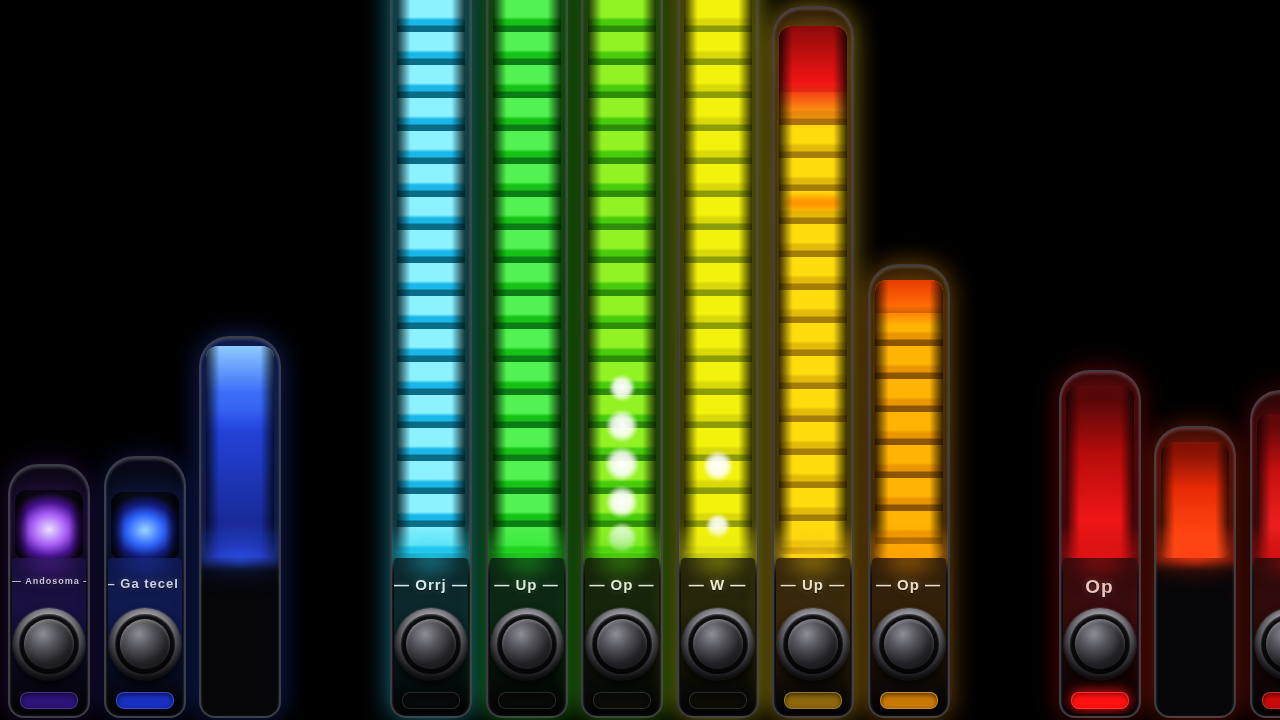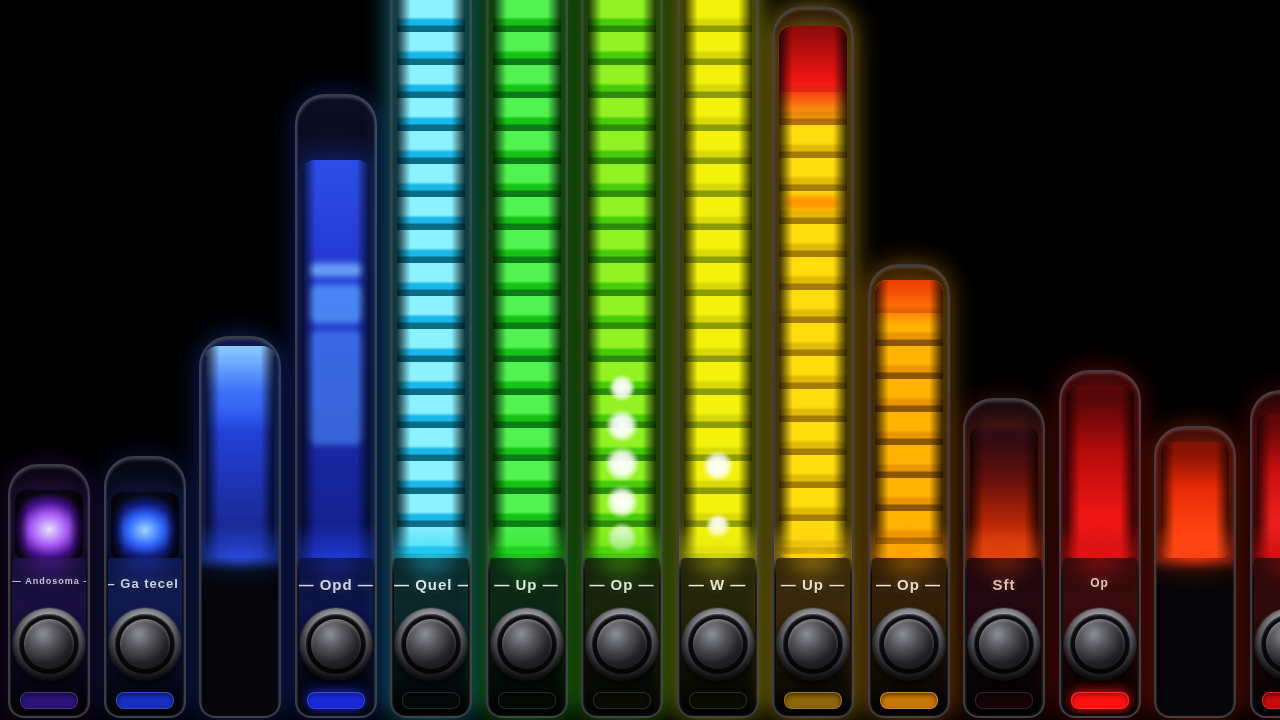--- a/index.html
+++ b/index.html
@@ -78,50 +78,29 @@
     </div>
     <div class="module" style="left: 199px; width: 82px;">
       <div class="tube" style="top: 336px; height: 378px; background: linear-gradient(rgb(7, 9, 26) 0%, rgb(6, 6, 9) 55%); box-shadow: rgba(46, 84, 245, 0.4) 0px 0px 26px, rgba(255, 255, 255, 0.18) 0px 2px 3px inset, rgba(255, 255, 255, 0.1) 0px 0px 2px inset;">
         <div class="fill" style="top: 8px; height: 212px; box-shadow: rgba(46, 84, 245, 0.4) 0px 0px 30px 6px, rgba(46, 84, 245, 0.333) 0px 0px 16px inset; background: linear-gradient(rgb(90, 168, 255) 0%, rgb(36, 69, 224) 35%, rgb(21, 33, 126) 100%);">
           <div class="cap" style="height: 86px; background: linear-gradient(rgb(142, 203, 255) 0%, rgb(58, 108, 248) 55%, rgba(40, 80, 220, 0) 100%);"></div>
           <div class="shade"></div>
           <div class="baseglow" style="background: radial-gradient(90% 130% at 50% 100%, rgba(46, 84, 245, 0.933) 0%, rgba(46, 84, 245, 0.333) 55%, rgba(0, 0, 0, 0) 100%);"></div>
         </div>
       </div>
     </div>
-    <div class="module" style="left: 294.5px; width: 82px;">
-      <div class="tube" style="top: 94px; height: 620px; background: linear-gradient(rgb(10, 14, 34) 0%, rgb(6, 6, 9) 55%); box-shadow: rgba(36, 65, 232, 0.4) 0px 0px 26px, rgba(255, 255, 255, 0.18) 0px 2px 3px inset, rgba(255, 255, 255, 0.1) 0px 0px 2px inset;">
-        <div class="fill" style="top: 64px; height: 398px; box-shadow: rgba(36, 65, 232, 0.4) 0px 0px 30px 6px, rgba(36, 65, 232, 0.333) 0px 0px 16px inset; background: linear-gradient(rgb(46, 79, 232) 0%, rgb(31, 51, 204) 35%, rgb(19, 31, 134) 100%);">
-          <div class="band" style="top: 103px; height: 14px; background: rgba(120, 180, 255, 0.8);"></div>
-          <div class="band" style="top: 124px; height: 40px; background: rgba(90, 160, 255, 0.75);"></div>
-          <div class="band" style="top: 170px; height: 115px; background: rgba(80, 150, 255, 0.55);"></div>
-          <div class="shade"></div>
-          <div class="baseglow" style="background: radial-gradient(90% 130% at 50% 100%, rgba(36, 65, 232, 0.933) 0%, rgba(36, 65, 232, 0.333) 55%, rgba(0, 0, 0, 0) 100%);"></div>
-        </div>
-        <div class="footer" style="background: linear-gradient(rgb(13, 20, 72) 0%, rgb(13, 20, 72) 55%, rgba(4, 4, 6, 0.92) 100%);">
-          <div class="footglow" style="background: radial-gradient(closest-side, rgba(36, 65, 232, 0.667), rgba(0, 0, 0, 0));"></div>
-          <div class="label" style="font-size: 15px; color: rgb(204, 214, 242);">— Opd —</div>
-          <div class="knob">
-            <div class="knob-mid">
-              <div class="knob-ball"></div>
-            </div>
-          </div>
-          <div class="strip" style="background: rgb(26, 42, 216); box-shadow: rgb(26, 42, 216) 0px 0px 14px, rgba(0, 0, 0, 0.4) 0px 2px 4px inset;"></div>
-        </div>
-      </div>
-    </div>
     <div class="module" style="left: 390px; width: 82px;">
       <div class="tube" style="top: -40px; height: 754px; background: linear-gradient(rgb(6, 18, 22) 0%, rgb(6, 6, 9) 55%); box-shadow: rgba(39, 210, 242, 0.533) 0px 0px 26px, rgba(255, 255, 255, 0.18) 0px 2px 3px inset, rgba(255, 255, 255, 0.1) 0px 0px 2px inset;">
         <div class="fill" style="top: 4px; height: 592px; box-shadow: rgba(39, 210, 242, 0.4) 0px 0px 30px 6px, rgba(39, 210, 242, 0.333) 0px 0px 16px inset; background: repeating-linear-gradient(rgb(141, 242, 255) 0px, rgb(141, 242, 255) 18px, rgb(26, 184, 232) 21px, rgb(26, 184, 232) 26px, rgb(11, 108, 134) 27px, rgb(11, 108, 134) 33px);">
           <div class="shade"></div>
           <div class="baseglow" style="background: radial-gradient(90% 130% at 50% 100%, rgba(39, 210, 242, 0.933) 0%, rgba(39, 210, 242, 0.333) 55%, rgba(0, 0, 0, 0) 100%);"></div>
         </div>
         <div class="footer" style="background: linear-gradient(rgb(12, 40, 44) 0%, rgb(12, 40, 44) 55%, rgba(4, 4, 6, 0.92) 100%);">
           <div class="footglow" style="background: radial-gradient(closest-side, rgba(39, 210, 242, 0.667), rgba(0, 0, 0, 0));"></div>
-          <div class="label" style="font-size: 15px; color: rgb(207, 234, 240);">— Quel —</div>
+          <div class="label" style="font-size: 15px; color: rgb(207, 234, 240);">— Orrj —</div>
           <div class="knob">
             <div class="knob-mid">
               <div class="knob-ball"></div>
             </div>
           </div>
           <div class="strip" style="background: rgb(6, 9, 10);"></div>
         </div>
       </div>
     </div>
     <div class="module" style="left: 485.5px; width: 82px;">
@@ -217,47 +196,29 @@
           <div class="label" style="font-size: 15px; color: rgb(242, 220, 192);">— Op —</div>
           <div class="knob">
             <div class="knob-mid">
               <div class="knob-ball"></div>
             </div>
           </div>
           <div class="strip" style="background: rgb(200, 120, 6);"></div>
         </div>
       </div>
     </div>
-    <div class="module" style="left: 963px; width: 82px;">
-      <div class="tube" style="top: 398px; height: 316px; background: linear-gradient(rgb(18, 8, 17) 0%, rgb(6, 6, 9) 55%); box-shadow: rgba(208, 58, 8, 0.267) 0px 0px 26px, rgba(255, 255, 255, 0.18) 0px 2px 3px inset, rgba(255, 255, 255, 0.1) 0px 0px 2px inset;">
-        <div class="fill" style="top: 26px; height: 132px; box-shadow: rgba(208, 58, 8, 0.4) 0px 0px 30px 6px, rgba(208, 58, 8, 0.333) 0px 0px 16px inset; background: linear-gradient(rgb(30, 10, 24) 0%, rgb(100, 16, 10) 40%, rgb(194, 42, 6) 78%, rgb(255, 90, 20) 100%);">
-          <div class="shade"></div>
-          <div class="baseglow" style="background: radial-gradient(90% 130% at 50% 100%, rgba(208, 58, 8, 0.933) 0%, rgba(208, 58, 8, 0.333) 55%, rgba(0, 0, 0, 0) 100%);"></div>
-        </div>
-        <div class="footer" style="background: linear-gradient(rgb(35, 8, 16) 0%, rgb(35, 8, 16) 55%, rgba(4, 4, 6, 0.92) 100%);">
-          <div class="footglow" style="background: radial-gradient(closest-side, rgba(208, 58, 8, 0.667), rgba(0, 0, 0, 0));"></div>
-          <div class="label" style="font-size: 15px; color: rgb(242, 184, 168);">Sft</div>
-          <div class="knob">
-            <div class="knob-mid">
-              <div class="knob-ball"></div>
-            </div>
-          </div>
-          <div class="strip" style="background: rgb(23, 4, 9);"></div>
-        </div>
-      </div>
-    </div>
     <div class="module" style="left: 1058.5px; width: 82px;">
       <div class="tube" style="top: 370px; height: 344px; background: linear-gradient(rgb(34, 5, 7) 0%, rgb(6, 6, 9) 55%); box-shadow: rgba(226, 20, 20, 0.4) 0px 0px 26px, rgba(255, 255, 255, 0.18) 0px 2px 3px inset, rgba(255, 255, 255, 0.1) 0px 0px 2px inset;">
         <div class="fill" style="top: 14px; height: 172px; box-shadow: rgba(226, 20, 20, 0.4) 0px 0px 30px 6px, rgba(226, 20, 20, 0.333) 0px 0px 16px inset; background: linear-gradient(rgb(66, 6, 8) 0%, rgb(184, 12, 12) 40%, rgb(240, 22, 22) 78%, rgb(208, 18, 18) 100%);">
           <div class="shade"></div>
           <div class="baseglow" style="background: radial-gradient(90% 130% at 50% 100%, rgba(226, 20, 20, 0.933) 0%, rgba(226, 20, 20, 0.333) 55%, rgba(0, 0, 0, 0) 100%);"></div>
         </div>
         <div class="footer" style="background: linear-gradient(rgb(57, 11, 13) 0%, rgb(57, 11, 13) 55%, rgba(4, 4, 6, 0.92) 100%);">
           <div class="footglow" style="background: radial-gradient(closest-side, rgba(226, 20, 20, 0.667), rgba(0, 0, 0, 0));"></div>
-          <div class="label" style="font-size: 12px; color: rgb(242, 194, 186);">Op</div>
+          <div class="label" style="font-size: 19px; color: rgb(242, 194, 186);">Op</div>
           <div class="knob">
             <div class="knob-mid">
               <div class="knob-ball"></div>
             </div>
           </div>
           <div class="strip" style="background: rgb(255, 16, 16); box-shadow: rgb(255, 16, 16) 0px 0px 14px, rgba(0, 0, 0, 0.4) 0px 2px 4px inset;"></div>
         </div>
       </div>
     </div>
     <div class="module" style="left: 1154px; width: 82px;">

